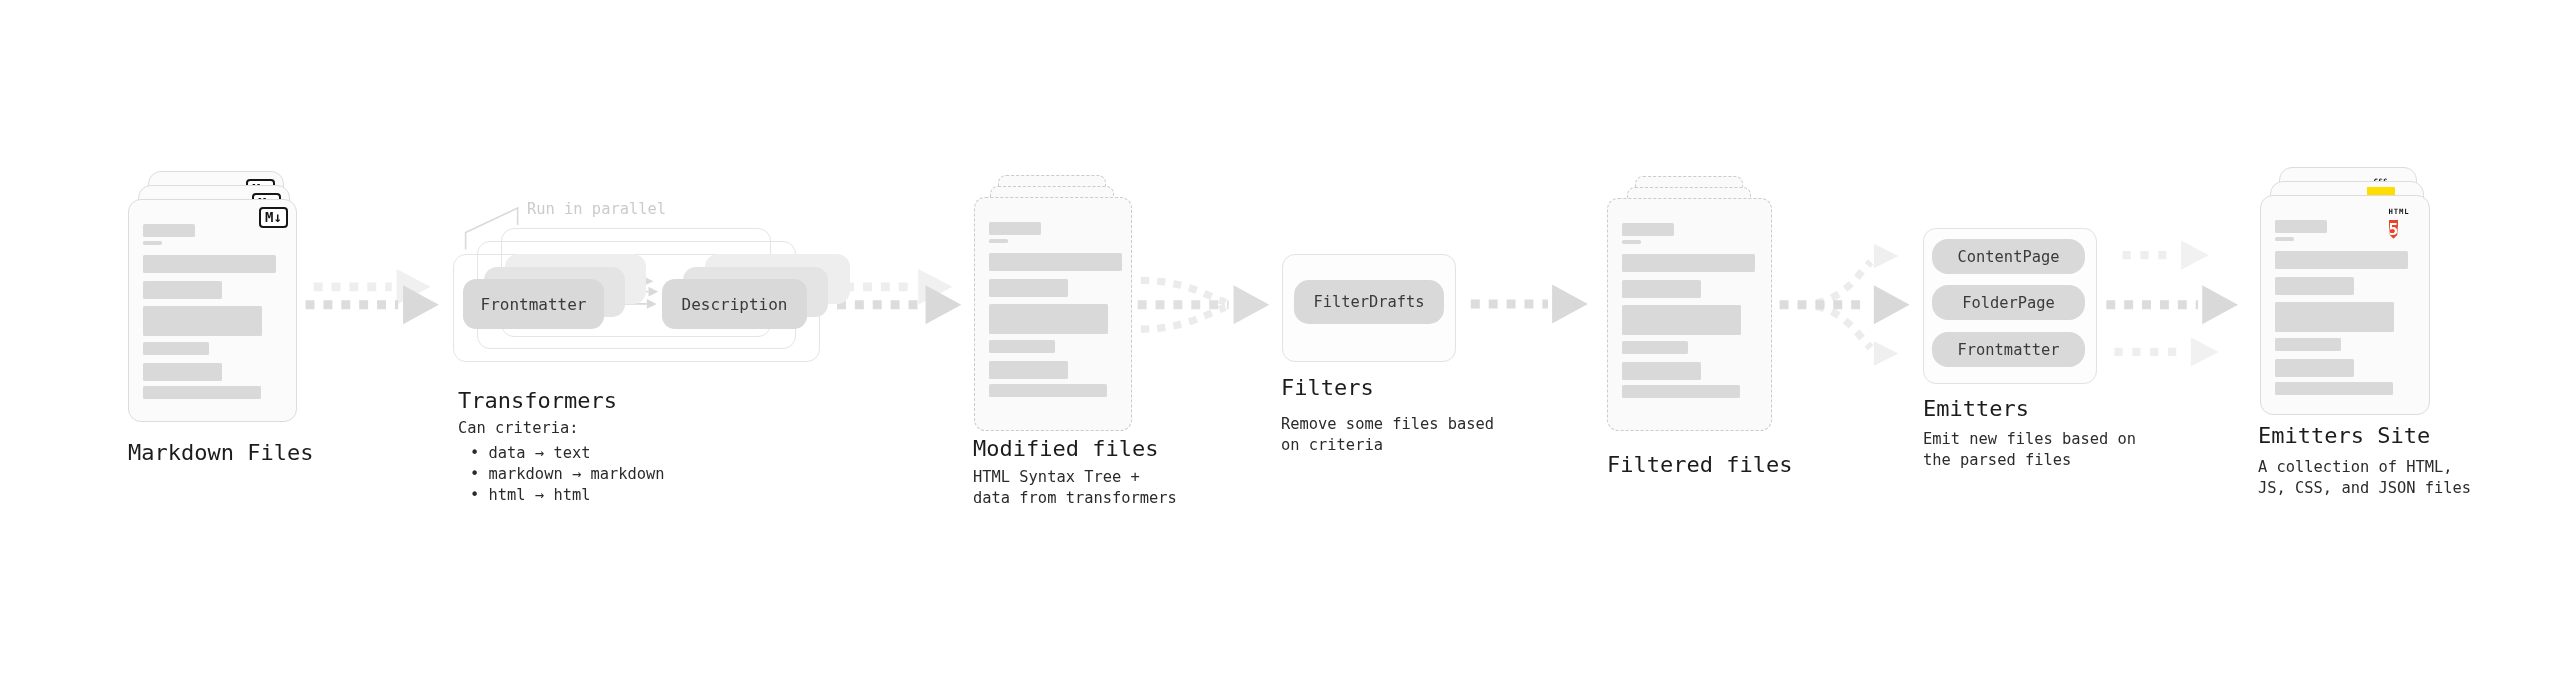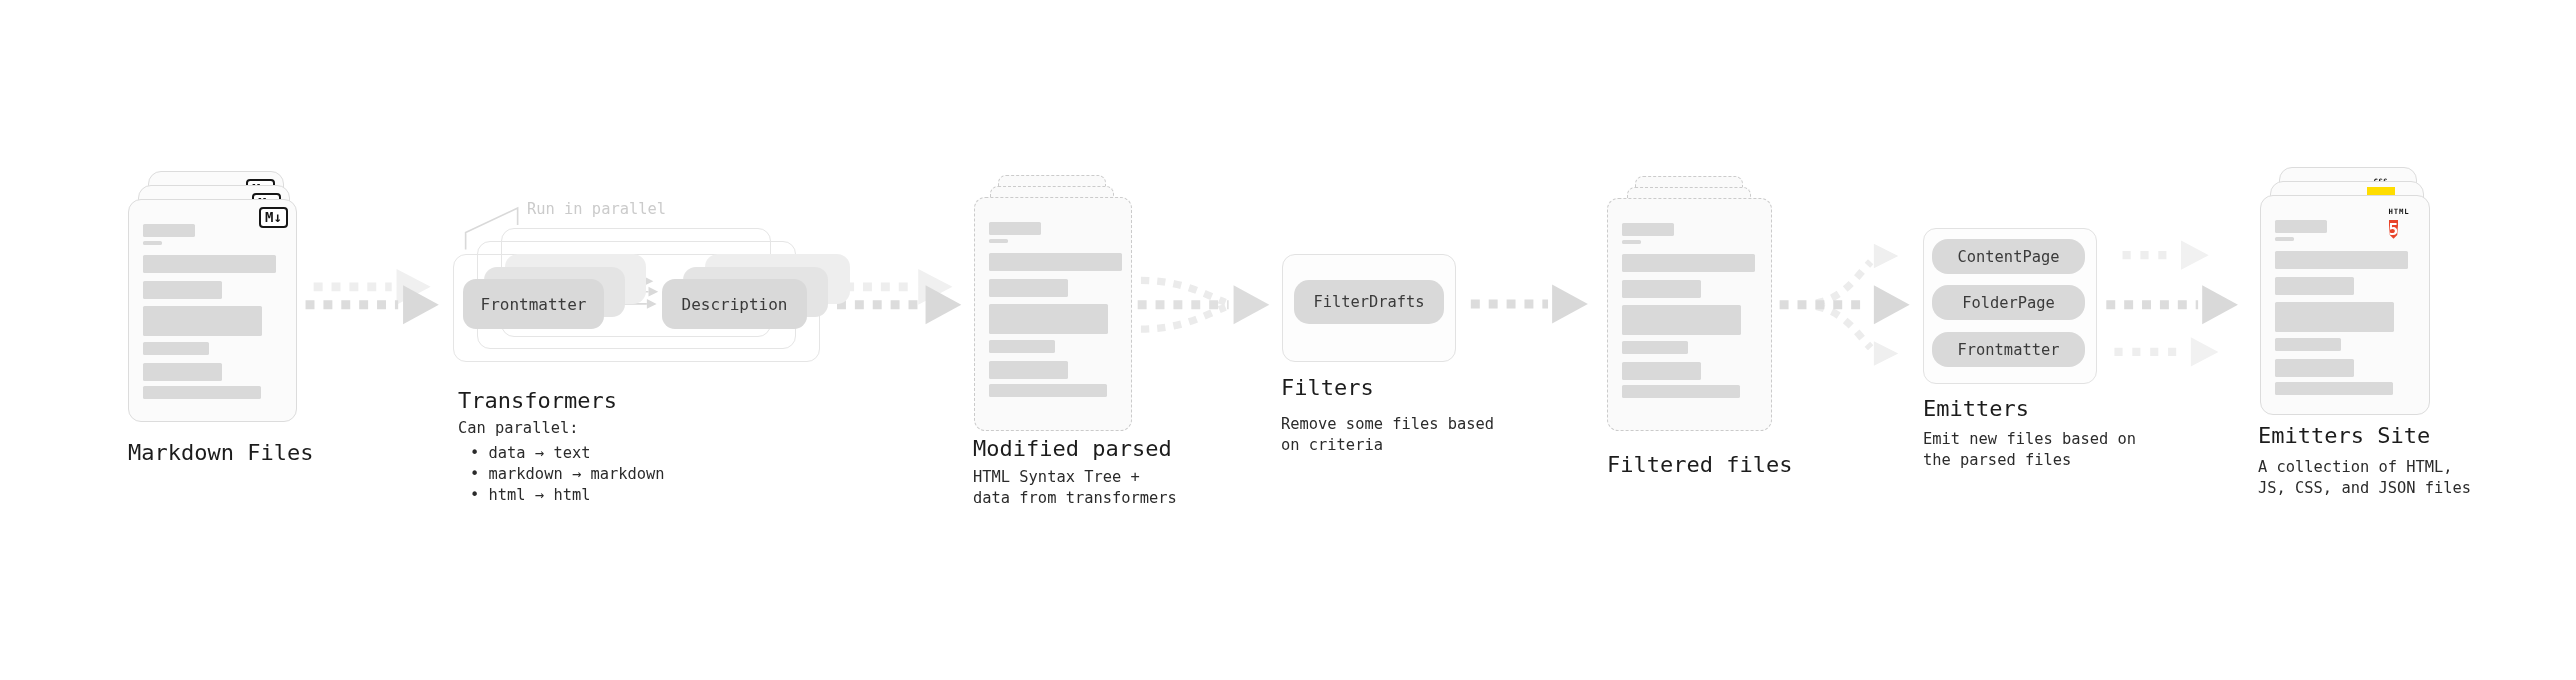--- a/index.html
+++ b/index.html
@@ -131,40 +131,40 @@
 
   <div class="pill l0" style="left:505px;top:254px;width:141px;height:50px"></div>
   <div class="pill l1" style="left:484px;top:267px;width:141px;height:50px"></div>
   <div class="pill l2" style="left:463px;top:279px;width:141px;height:50px">Frontmatter</div>
 
   <div class="pill l0" style="left:705px;top:254px;width:145px;height:50px"></div>
   <div class="pill l1" style="left:683px;top:267px;width:145px;height:50px"></div>
   <div class="pill l2" style="left:662px;top:279px;width:145px;height:50px">Description</div>
 
   <div class="h1" style="left:458px;top:388px">Transformers</div>
-  <div class="sub" style="left:458px;top:418px">Can parallel:</div>
+  <div class="sub" style="left:458px;top:418px">Can criteria:</div>
   <div class="sub" style="left:470px;top:443px">• data → text</div>
   <div class="sub" style="left:470px;top:464px">• markdown → markdown</div>
   <div class="sub" style="left:470px;top:485px">• html → html</div>
 </div>
 
 <div>
   <div class="dashed-tab" style="left:998px;top:175px;width:106px;height:28px"></div>
   <div class="dashed-tab" style="left:990px;top:186px;width:122px;height:28px"></div>
   <div class="dashed-card bars" style="left:974px;top:197px;width:156px;height:232px">
       <div class="bar" style="left: 14px; top: 24.4px; width: 52px; height: 12.2px;"></div>
       <div class="bar" style="left: 14px; top: 41px; width: 18.7px; height: 4.1px;"></div>
       <div class="bar" style="left: 14px; top: 55px; width: 133px; height: 18px;"></div>
       <div class="bar" style="left: 14px; top: 81px; width: 79px; height: 18px;"></div>
       <div class="bar" style="left: 14px; top: 106px; width: 119px; height: 30px;"></div>
       <div class="bar" style="left: 14px; top: 142px; width: 66px; height: 13px;"></div>
       <div class="bar" style="left: 14px; top: 163px; width: 79px; height: 18px;"></div>
       <div class="bar" style="left: 14px; top: 186px; width: 118px; height: 13px;"></div>
     </div>
-  <div class="h1" style="left:973px;top:436px">Modified parsed</div>
+  <div class="h1" style="left:973px;top:436px">Modified files</div>
   <div class="sub" style="left:973px;top:467px">
     <span style="display:block">HTML Syntax Tree +</span>
     <span style="display:block">data from transformers</span>
   </div>
 </div>
 
 <div>
   <div class="white-box" style="left:1282px;top:254px;width:172px;height:106px"></div>
   <div class="box-pill" style="left:1294px;top:280px;width:150px;height:44px;border-radius:15px">FilterDrafts</div>
   <div class="h1" style="left:1281px;top:375px">Filters</div>

